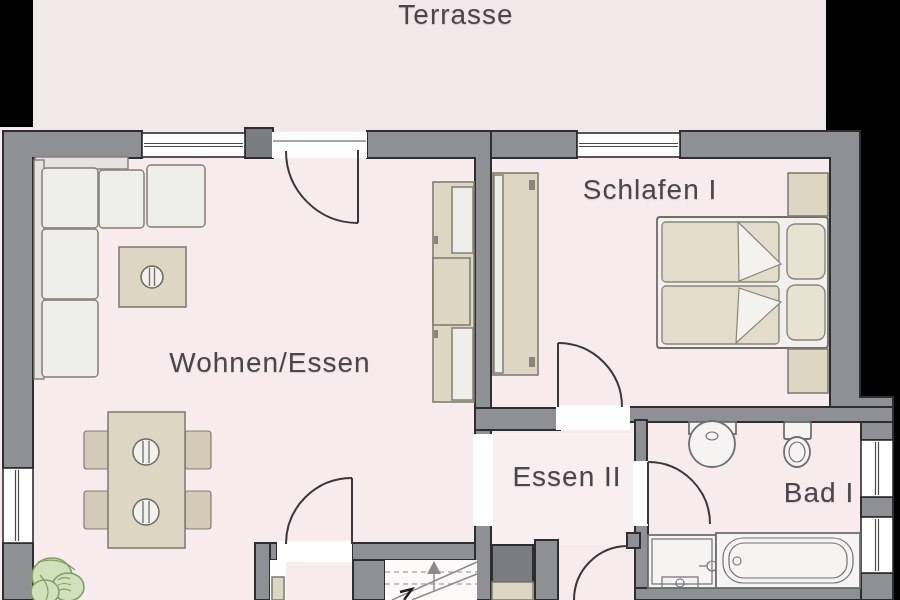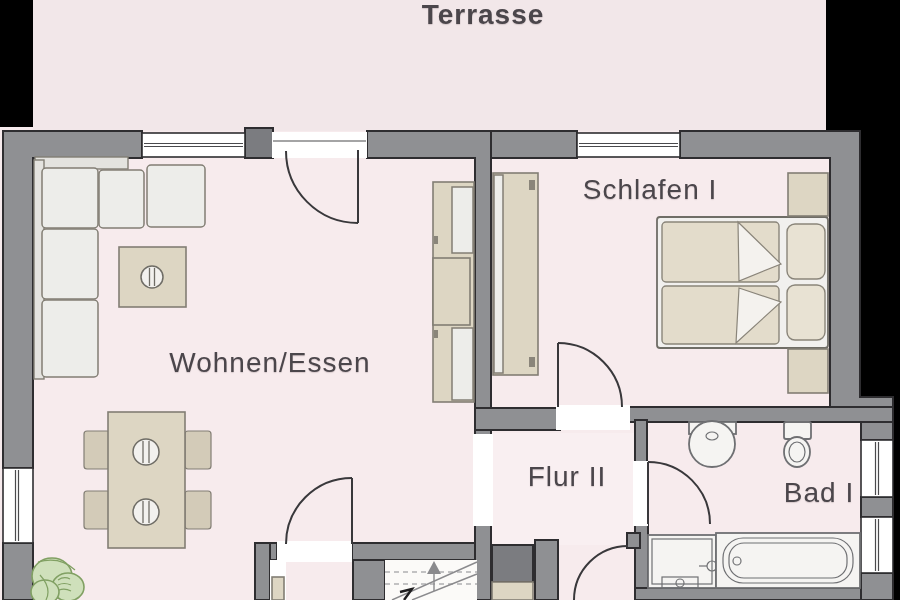--- a/index.html
+++ b/index.html
@@ -36,21 +36,21 @@
   .plantleaf  {fill:var(--c-plant_fill);stroke:var(--c-plant_stroke);stroke-width:1.6;}
   .plantvein  {stroke:var(--c-plant_stroke);stroke-width:1.2;fill:none;}
   .ornament   {fill:#f2f1ee;stroke:#6f6d66;stroke-width:1.5;}
   .ornline    {stroke:#6f6d66;stroke-width:1.3;fill:none;}
   .handle     {fill:#8a857a;}
 
   
   .room-label{position:absolute;transform:translate(-50%,-50%);
       color:var(--c-label_text);font-size:28px;font-weight:300;
       letter-spacing:1px;white-space:nowrap;text-shadow:0 1px 1px rgba(120,100,105,.25);}
-  .lbl-terrasse{left:483px;top:15px;font-weight:bold;}
+  .lbl-terrasse{left:456px;top:15px;}
   .lbl-wohnen  {left:270px;top:363px;}
   .lbl-schlafen{left:650px;top:190px;}
   .lbl-flur    {left:567px;top:477px;}
   .lbl-bad     {left:819px;top:493px;}
 </style>
 </head>
 <body>
 
 <div id="stage">
   <svg width="900" height="600" viewBox="0 0 900 600">
@@ -253,15 +253,15 @@
       <ellipse class="plantleaf" cx="45" cy="592" rx="14" ry="12"></ellipse>
       <path class="plantvein" d="M38,562 Q60,556 75,570"></path>
       <path class="plantvein" d="M58,580 q6,-4 12,-1 M58,585 q6,-3 13,0 M59,590 q6,-2 12,1"></path>
       <path class="plantvein" d="M40,575 Q52,588 46,600"></path>
     </g>
   </svg>
 
   <div class="room-label lbl-terrasse">Terrasse</div>
   <div class="room-label lbl-schlafen">Schlafen I</div>
   <div class="room-label lbl-wohnen">Wohnen/Essen</div>
-  <div class="room-label lbl-flur">Flur II</div>
+  <div class="room-label lbl-flur">Essen II</div>
   <div class="room-label lbl-bad">Bad I</div>
 </div>
 
 </body></html>

